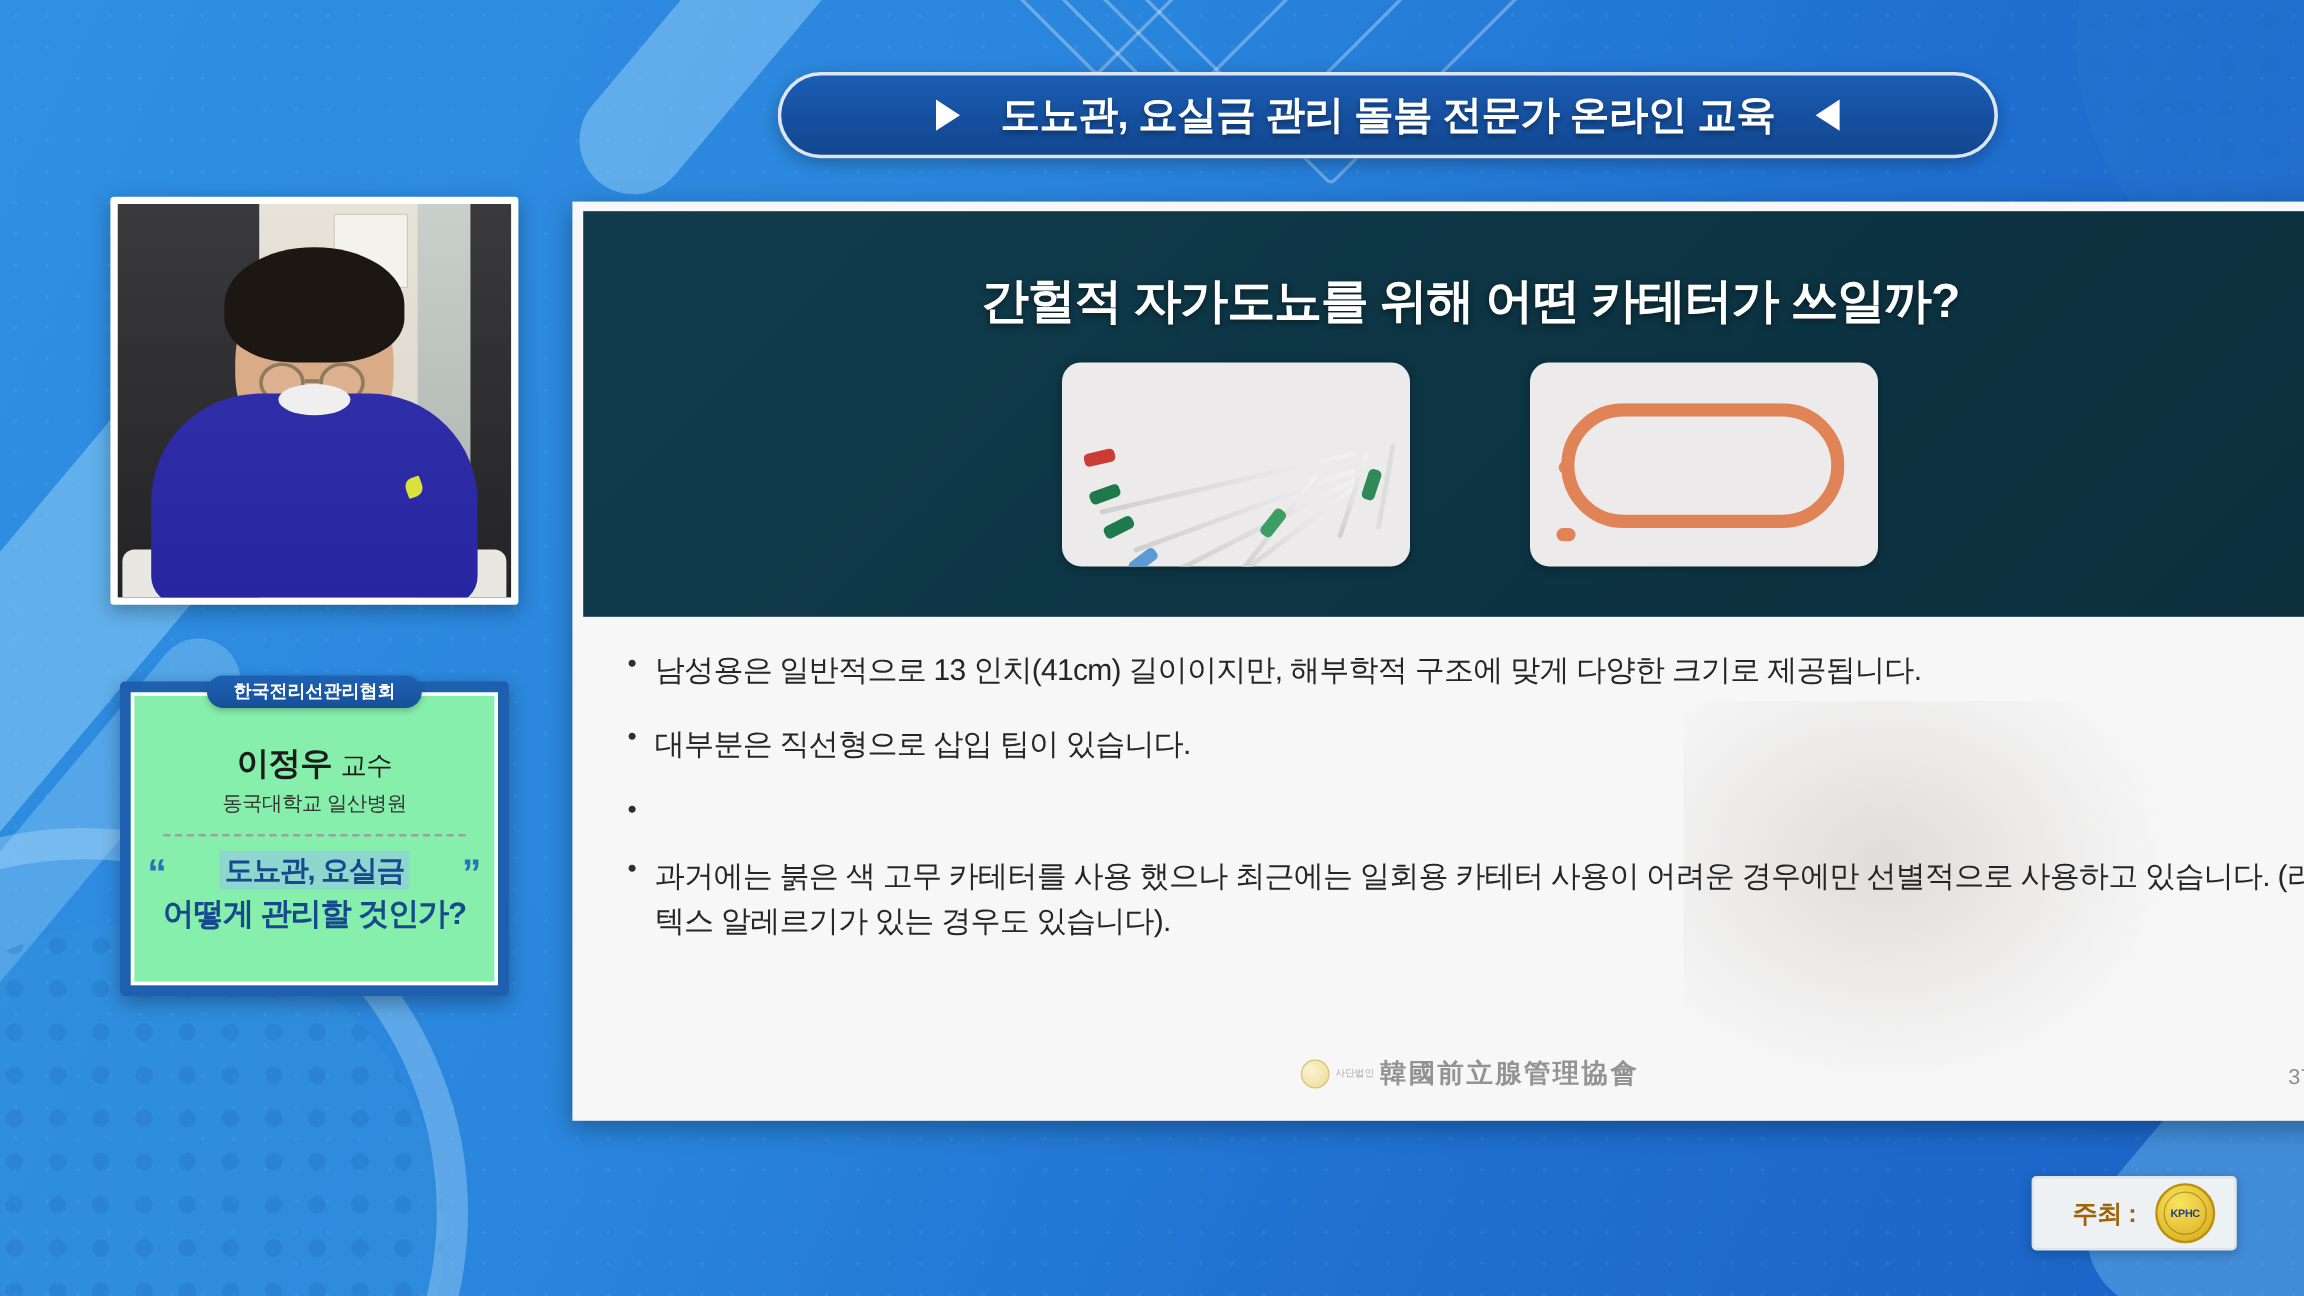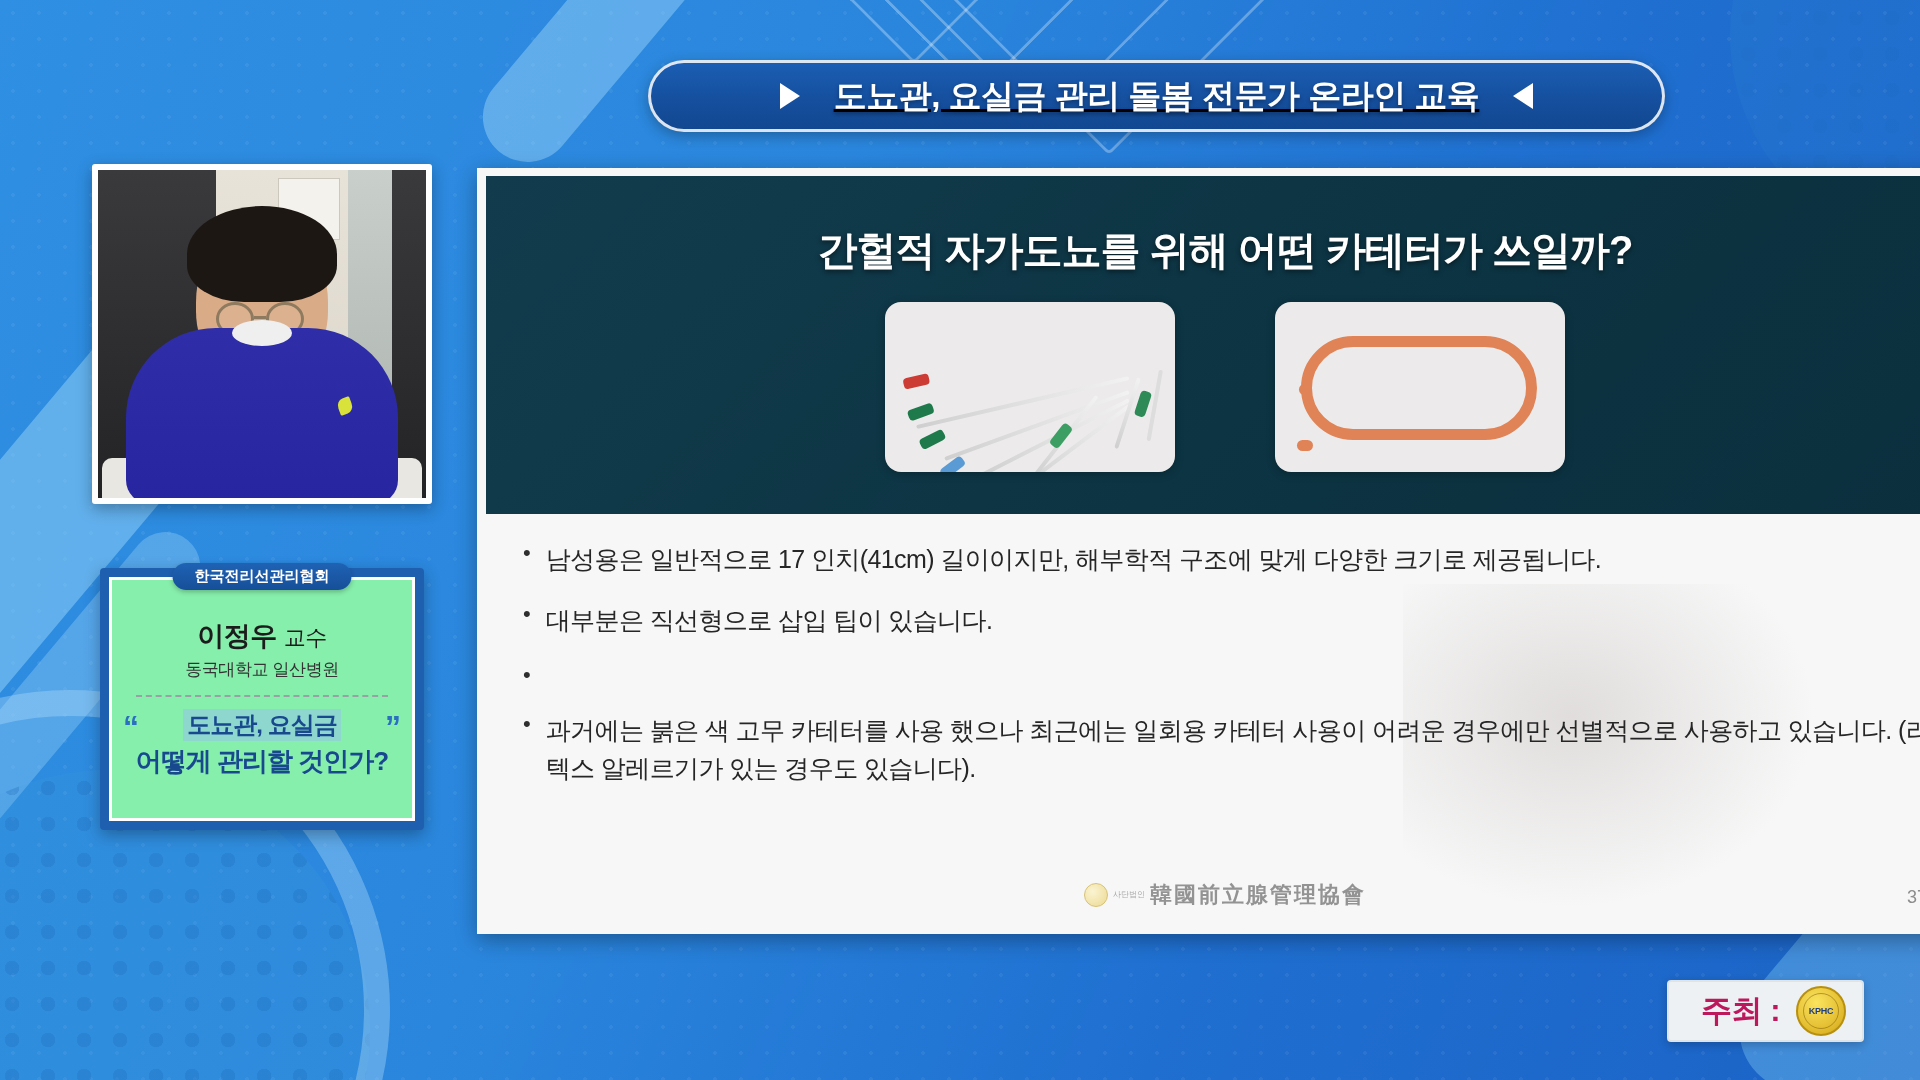--- a/index.html
+++ b/index.html
@@ -30,21 +30,21 @@
        background-image:radial-gradient(rgba(30,110,190,.30) 7px, transparent 7.5px);
        background-size:36px 36px; background-color:rgba(70,160,220,.16); }
   .ring{ position:absolute; border-radius:50%; border:26px solid rgba(175,222,250,.38); }
 
   
   #banner{
     position:absolute; left:648px; top:60px; width:1017px; height:72px;
     border-radius:38px;
     background:linear-gradient(180deg,#1c5fb5 0%,#154f9e 55%,#12478f 100%);
     box-shadow:0 4px 14px rgba(0,0,0,.28), inset 0 0 0 3px rgba(255,255,255,.85);
-    display:flex; align-items:center; justify-content:center; gap:34px;text-decoration:underline;
+    display:flex; align-items:center; justify-content:center; gap:34px;
   }
   #banner .tri{ width:0;height:0; border-top:13px solid transparent; border-bottom:13px solid transparent; }
   #banner .triR{ border-left:20px solid #ffffff; }
   #banner .triL{ border-right:20px solid #ffffff; }
   #banner .btxt{
     color:#fff; font-size:33px; font-weight:bold; letter-spacing:-.5px; white-space:nowrap;
     text-shadow:0 2px 4px rgba(0,0,0,.35);
   }
 
   
@@ -146,21 +146,21 @@
   #footerLogo .fsmall{ font-size:8px; color:#8a8a8a; line-height:1.05; }
   #pageNum{ position:absolute; right:46px; bottom:26px; font-size:18px; color:#8d8d8d; }
 
   
   #host{
     position:absolute; right:56px; bottom:38px; height:62px; padding:0 16px;
     background:#eef1f4; border:2px solid #dfe4e9; border-radius:4px;
     display:flex; align-items:center; gap:16px;
     box-shadow:0 3px 10px rgba(0,0,0,.22);
   }
-  #hostLabel{ font-size:31px; font-weight:bold; color:#be185d; letter-spacing:-.5px;margin-left:16px; }
+  #hostLabel{ font-size:21px; font-weight:bold; color:#a16207; letter-spacing:-.5px;margin-left:16px; }
   #kphc{ width:50px; height:50px; border-radius:50%;
      background:radial-gradient(circle at 40% 32%,#fbe45f,#e0b82a 72%,#c79a16);
      border:2px solid #b8900f; position:relative;
      display:flex; align-items:center; justify-content:center; }
   #kphc .inner{ width:36px; height:36px; border-radius:50%; border:1.5px solid rgba(120,90,10,.5);
      display:flex; align-items:center; justify-content:center; }
   #kphc .kt{ font-size:9px; font-weight:bold; color:#1e3f86; letter-spacing:-.3px; }
 </style>
 </head>
 <body>
@@ -259,21 +259,21 @@
       </div>
 
     </div>
   </div>
 
   <div id="ghost"></div>
 
   <div id="bullets">
     <div class="bullet">
       <span class="bdot">•</span>
-      <span class="btext">남성용은 일반적으로 17 인치(41cm) 길이이지만, 해부학적 구조에 맞게 다양한 크기로 제공됩니다.</span>
+      <span class="btext">남성용은 일반적으로 13 인치(41cm) 길이이지만, 해부학적 구조에 맞게 다양한 크기로 제공됩니다.</span>
     </div>
     <div class="bullet">
       <span class="bdot">•</span>
       <span class="btext">대부분은 직선형으로 삽입 팁이 있습니다.</span>
     </div>
     <div class="bullet">
       <span class="bdot">•</span>
     </div>
     <div class="bullet">
       <span class="bdot">•</span>

